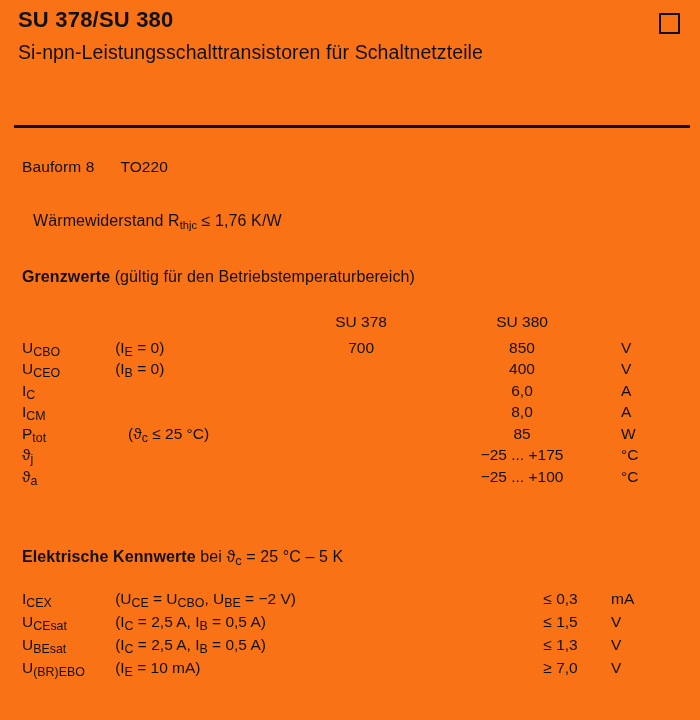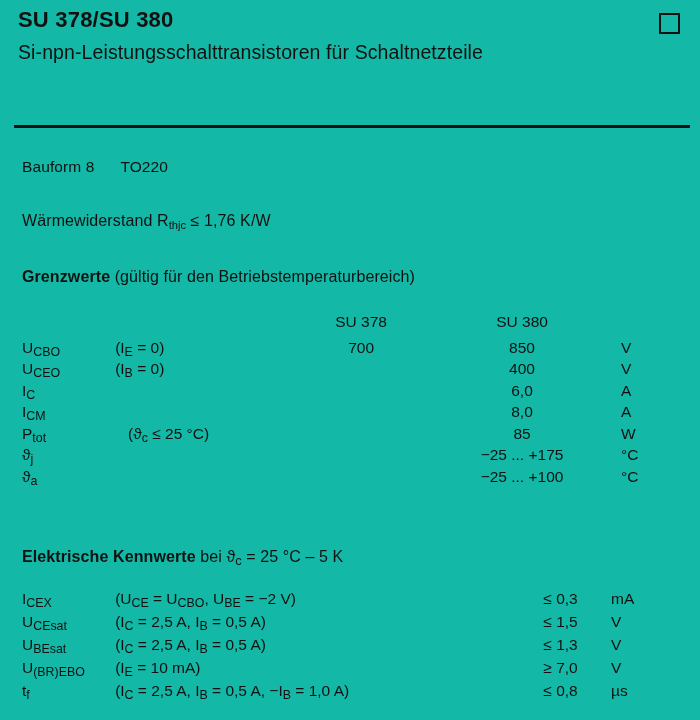--- a/index.html
+++ b/index.html
@@ -14,21 +14,21 @@
     color: #111111;
     position: relative;
     overflow: hidden;
   }
   .page {
     position: relative;
     width: 700px;
     height: 720px;
     padding: 0;
     box-sizing: border-box;
-    background: #14b8a6;
+    background: #f97316;
   }
 
   
   .header {
     position: absolute;
     left: 18px;
     top: 8px;
     right: 18px;
   }
   .title-row {
@@ -67,21 +67,21 @@
   
   .block {
     position: absolute;
     left: 22px;
     font-size: 15.5px;
     letter-spacing: 0.1px;
     text-align: center;
   }
   .bauform { top: 158px; }
   .bauform .gap { display: inline-block; width: 26px; }
-  .waerme { top: 212px; font-size: 16px; }
+  .waerme { top: 212px; font-size: 16px; margin-left: 11px; }
   .sec-heading {
     font-weight: bold;
     font-size: 16px;
   }
   .sec-heading .normal { font-weight: normal; }
   .grenz-head { top: 268px; }
   .elektro-head { top: 548px; }
 
   sub {
     font-size: 0.70em;
@@ -250,22 +250,16 @@
       <td class="e-cond">(I<sub class="sc">C</sub> = 2,5 A, I<sub class="sc">B</sub> = 0,5 A)</td>
       <td class="e-val">≤ 1,3</td>
       <td class="e-unit">V</td>
     </tr>
     <tr>
       <td class="e-sym">U<sub class="sc">(BR)EBO</sub></td>
       <td class="e-cond">(I<sub class="sc">E</sub> = 10 mA)</td>
       <td class="e-val">≥ 7,0</td>
       <td class="e-unit">V</td>
     </tr>
-    <tr>
-      <td class="e-sym">t<sub class="sc">f</sub></td>
-      <td class="e-cond">(I<sub class="sc">C</sub> = 2,5 A, I<sub class="sc">B</sub> = 0,5 A, −I<sub class="sc">B</sub> = 1,0 A)</td>
-      <td class="e-val">≤ 0,8</td>
-      <td class="e-unit">µs</td>
-    </tr>
   </tbody>
     </table>
 
 </div>
 
 </body></html>

